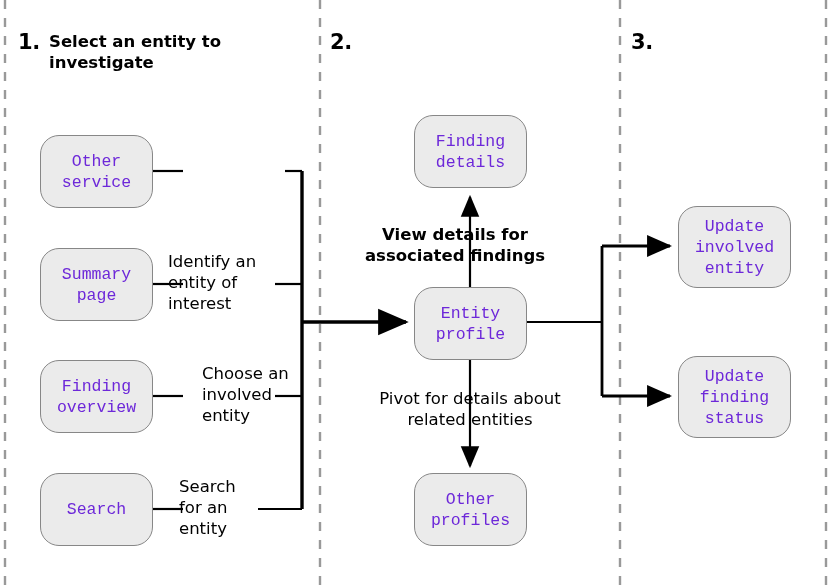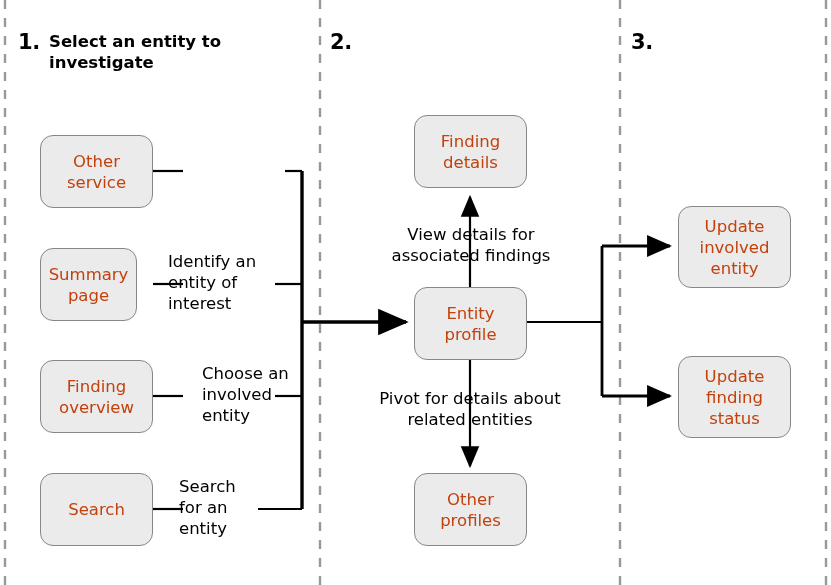--- a/index.html
+++ b/index.html
@@ -42,29 +42,30 @@
     color: #000000;
     line-height: 21px;
     white-space: pre-line;
     font-weight: bold;
   }
   .node-box {
     position: absolute;
     box-sizing: border-box;
     background: #ebebeb;
     border: 1.6px solid #878787;
-    border-radius: 13px;
+    border-radius: 19px;
     display: flex;
     align-items: center;
     justify-content: center;
     text-align: center;
     font-size: 16.5px;
     line-height: 21px;
-    color: #c2410c;
+    color: #6d28d9;
     white-space: pre-line;
+    font-family: Liberation Mono, monospace;
   }
   .edge-label {
     position: absolute;
     font-size: 16.5px;
     line-height: 21px;
     color: #000000;
     white-space: pre-line;
   }
   .edge-label.center {
     text-align: center;
@@ -126,21 +127,21 @@
   <div class="phase-header" style="left:330px; top:31px; width:285px;">
     <span class="phase-num">2.</span>
   </div>
 
   <div class="phase-header" style="left:631px; top:31px; width:190px;">
     <span class="phase-num">3.</span>
   </div>
 
   <div class="node-box" style="left:40px; top:135px; width:113px; height:73px;">Other
 service</div>
-  <div class="node-box" style="left:40px; top:248px; width:97px; height:73px;">Summary
+  <div class="node-box" style="left:40px; top:248px; width:113px; height:73px;">Summary
 page</div>
   <div class="node-box" style="left:40px; top:360px; width:113px; height:73px;">Finding
 overview</div>
   <div class="node-box" style="left:40px; top:473px; width:113px; height:73px;">Search</div>
 
   <div class="edge-label" style="left:168px; top:251px; width:115px;">Identify an
 entity of
 interest</div>
   <div class="edge-label" style="left:202px; top:363px; width:115px;">Choose an
 involved
@@ -149,21 +150,21 @@
 for an
 entity</div>
 
   <div class="node-box" style="left:414px; top:115px; width:113px; height:73px;">Finding
 details</div>
   <div class="node-box" style="left:414px; top:287px; width:113px; height:73px;">Entity
 profile</div>
   <div class="node-box" style="left:414px; top:473px; width:113px; height:73px;">Other
 profiles</div>
 
-  <div class="edge-label center" style="left:376px; top:224px; width:190px;">View details for
+  <div class="edge-label center" style="left:360px; top:224px; width:190px;font-weight:bold;">View details for
 associated findings</div>
   <div class="edge-label center" style="left:366px; top:388px; width:208px;">Pivot for details about
 related entities</div>
 
   <div class="node-box" style="left:678px; top:206px; width:113px; height:82px;">Update
 involved
 entity</div>
   <div class="node-box" style="left:678px; top:356px; width:113px; height:82px;">Update
 finding
 status</div>

